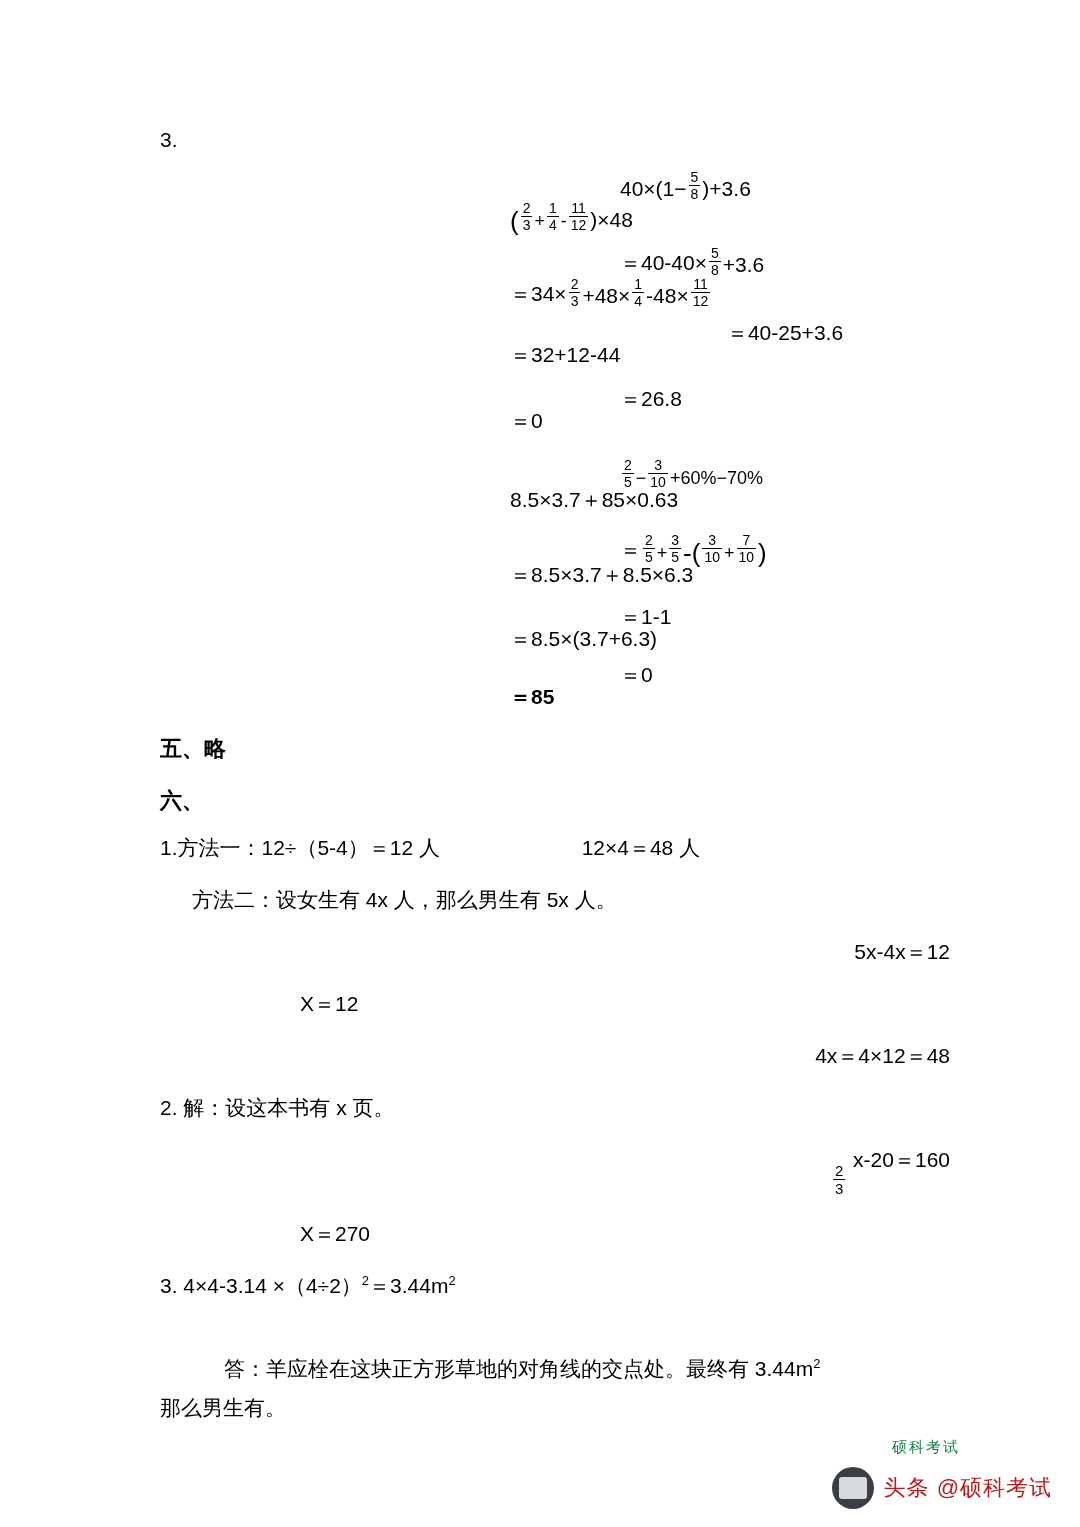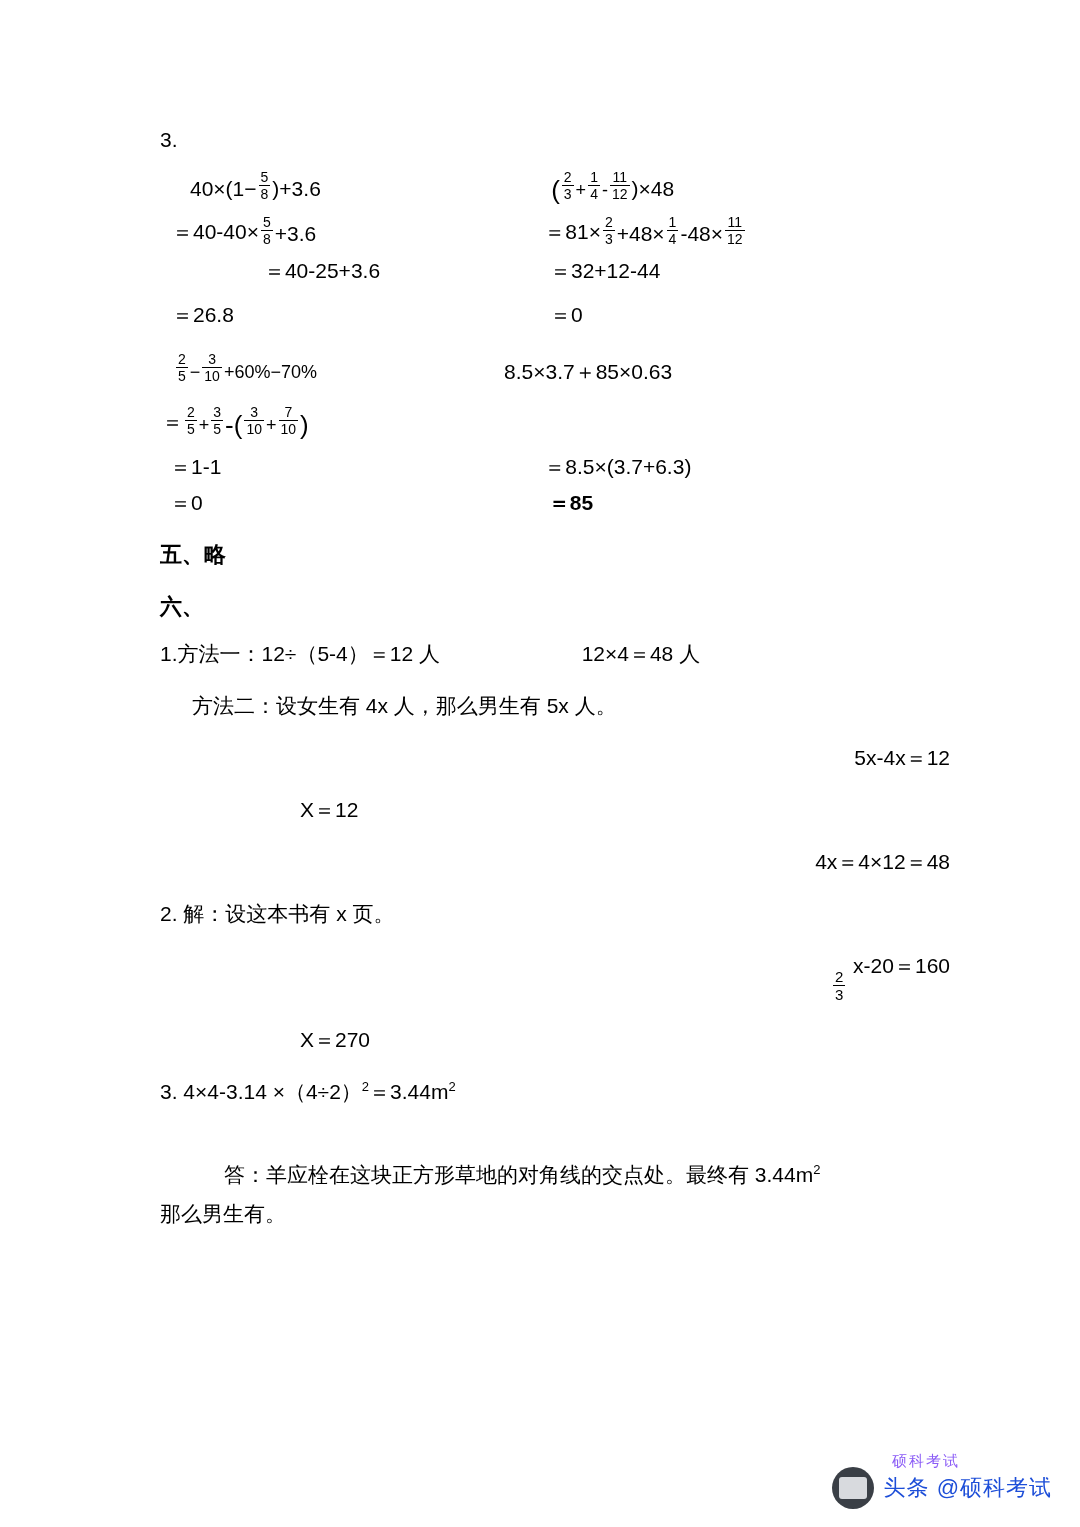--- a/index.html
+++ b/index.html
@@ -36,21 +36,21 @@
     white-space: nowrap;
   }
   .row {
     position: relative;
     display: flex;
     align-items: flex-end;
   }
   .col-a { width: 330px; }
   .col-b { width: 440px; }
 
-  .blk { margin-bottom: 14px; }
+  .blk { margin-bottom: 14px; flex-direction: column; }
 
   .num-label {
     font-size: 21px;
     margin-bottom: 18px;
   }
 
   
   .frac {
     display: inline-flex;
     flex-direction: column;
@@ -136,29 +136,29 @@
   .footer .badge::after {
     content: "";
     position: absolute;
     left: 7px; top: 10px;
     width: 28px; height: 22px;
     background: #d8dade;
     border-radius: 3px;
   }
   .footer .ftext {
     font-size: 22px;
-    color: #1d4ed8;
+    color: #b91c1c;
     letter-spacing: 1px;
   }
   .wm {
     position: absolute;
     right: 120px;
-    bottom: 56px;
+    bottom: 70px;
     font-size: 15px;
-    color: #8b5cf6;
+    color: #15803d;
     letter-spacing: 2px;
   }
 </style>
 </head>
 <body>
 
 <div class="page">
   <div class="content">
 
     <div class="num-label">3.</div>
@@ -202,21 +202,21 @@
           <span>＝40-40×</span>
           <span class="frac">
             <span class="n">5</span>
             <span class="d">8</span>
           </span>
           <span>+3.6</span>
         </span>
       </div>
       <div class="col-b" style="padding-left:68px;">
         <span class="eqline">
-          <span>＝81×</span>
+          <span>＝34×</span>
           <span class="frac">
             <span class="n">2</span>
             <span class="d">3</span>
           </span>
           <span>+48×</span>
           <span class="frac">
             <span class="n">1</span>
             <span class="d">4</span>
           </span>
           <span>-48×</span>
@@ -284,20 +284,23 @@
             <span class="n">3</span>
             <span class="d">10</span>
           </span>
           <span class="sm">+</span>
           <span class="frac">
             <span class="n">7</span>
             <span class="d">10</span>
           </span>
           <span class="paren">)</span>
         </span>
+      </div>
+      <div class="col-b" style="padding-left:10px;">
+        <span class="line">＝8.5×3.7＋8.5×6.3</span>
       </div>
     </div>
 
     <div class="row blk" style="">
       <div class="col-a" style="padding-left:10px;">
         <span class="line">＝1-1</span>
       </div>
       <div class="col-b" style="padding-left:70px;">
         <span class="line">＝8.5×(3.7+6.3)</span>
       </div>

